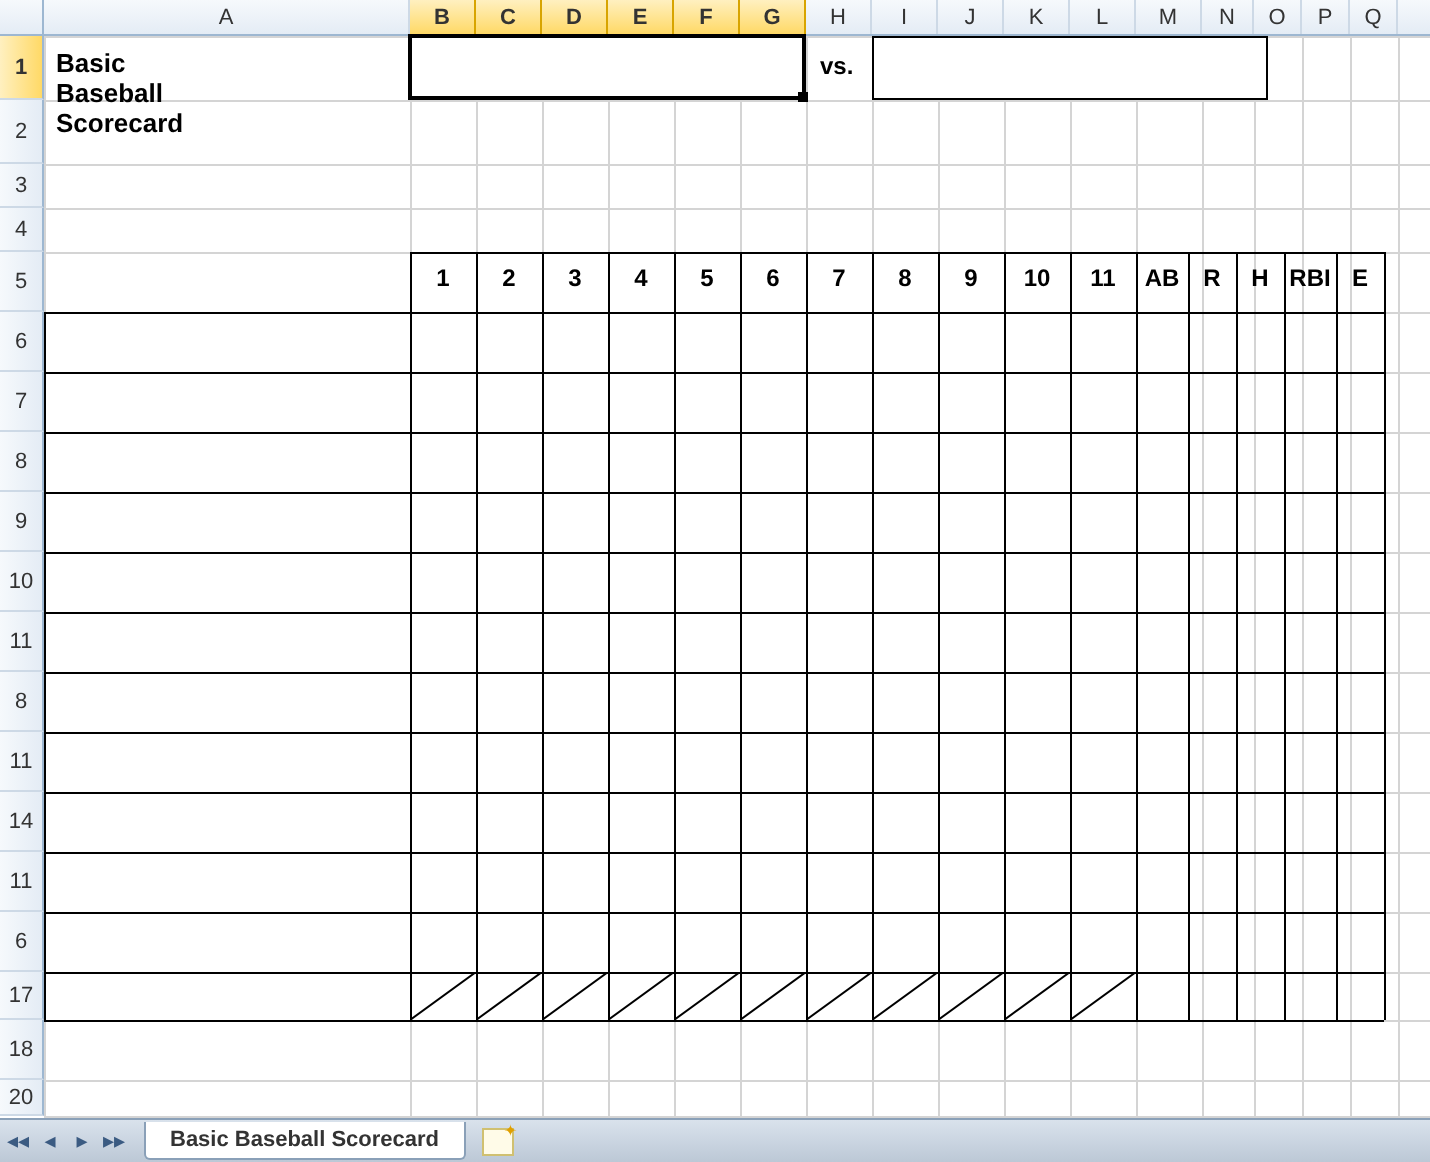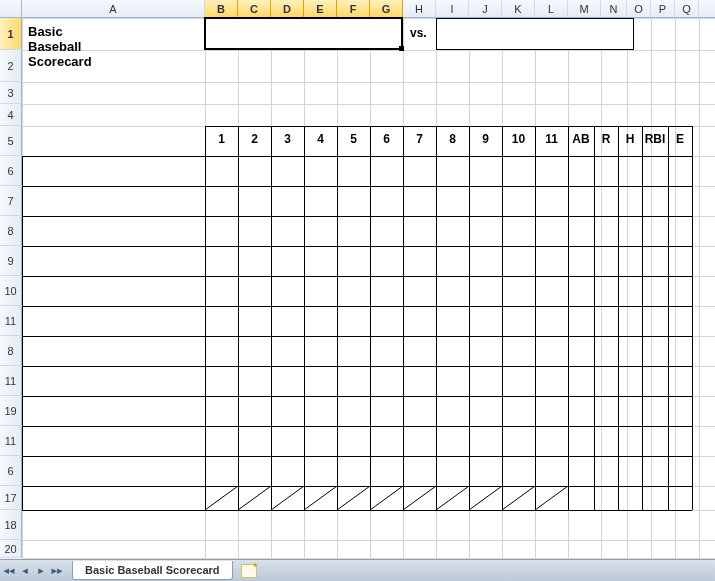--- a/index.html
+++ b/index.html
@@ -203,21 +203,21 @@
     <div class="rh" style="height: 22px;">4</div>
     <div class="rh" style="height: 30px;">5</div>
     <div class="rh" style="height: 30px;">6</div>
     <div class="rh" style="height: 30px;">7</div>
     <div class="rh" style="height: 30px;">8</div>
     <div class="rh" style="height: 30px;">9</div>
     <div class="rh" style="height: 30px;">10</div>
     <div class="rh" style="height: 30px;">11</div>
     <div class="rh" style="height: 30px;">8</div>
     <div class="rh" style="height: 30px;">11</div>
-    <div class="rh" style="height: 30px;">19</div>
+    <div class="rh" style="height: 30px;">14</div>
     <div class="rh" style="height: 30px;">11</div>
     <div class="rh" style="height: 30px;">6</div>
     <div class="rh" style="height: 24px;">17</div>
     <div class="rh" style="height: 30px;">18</div>
     <div class="rh" style="height: 18px;">20</div>
   </div>
 
 <div class="grid">
   <div id="gv">
       <div class="gv" style="left: 0px;"></div>

